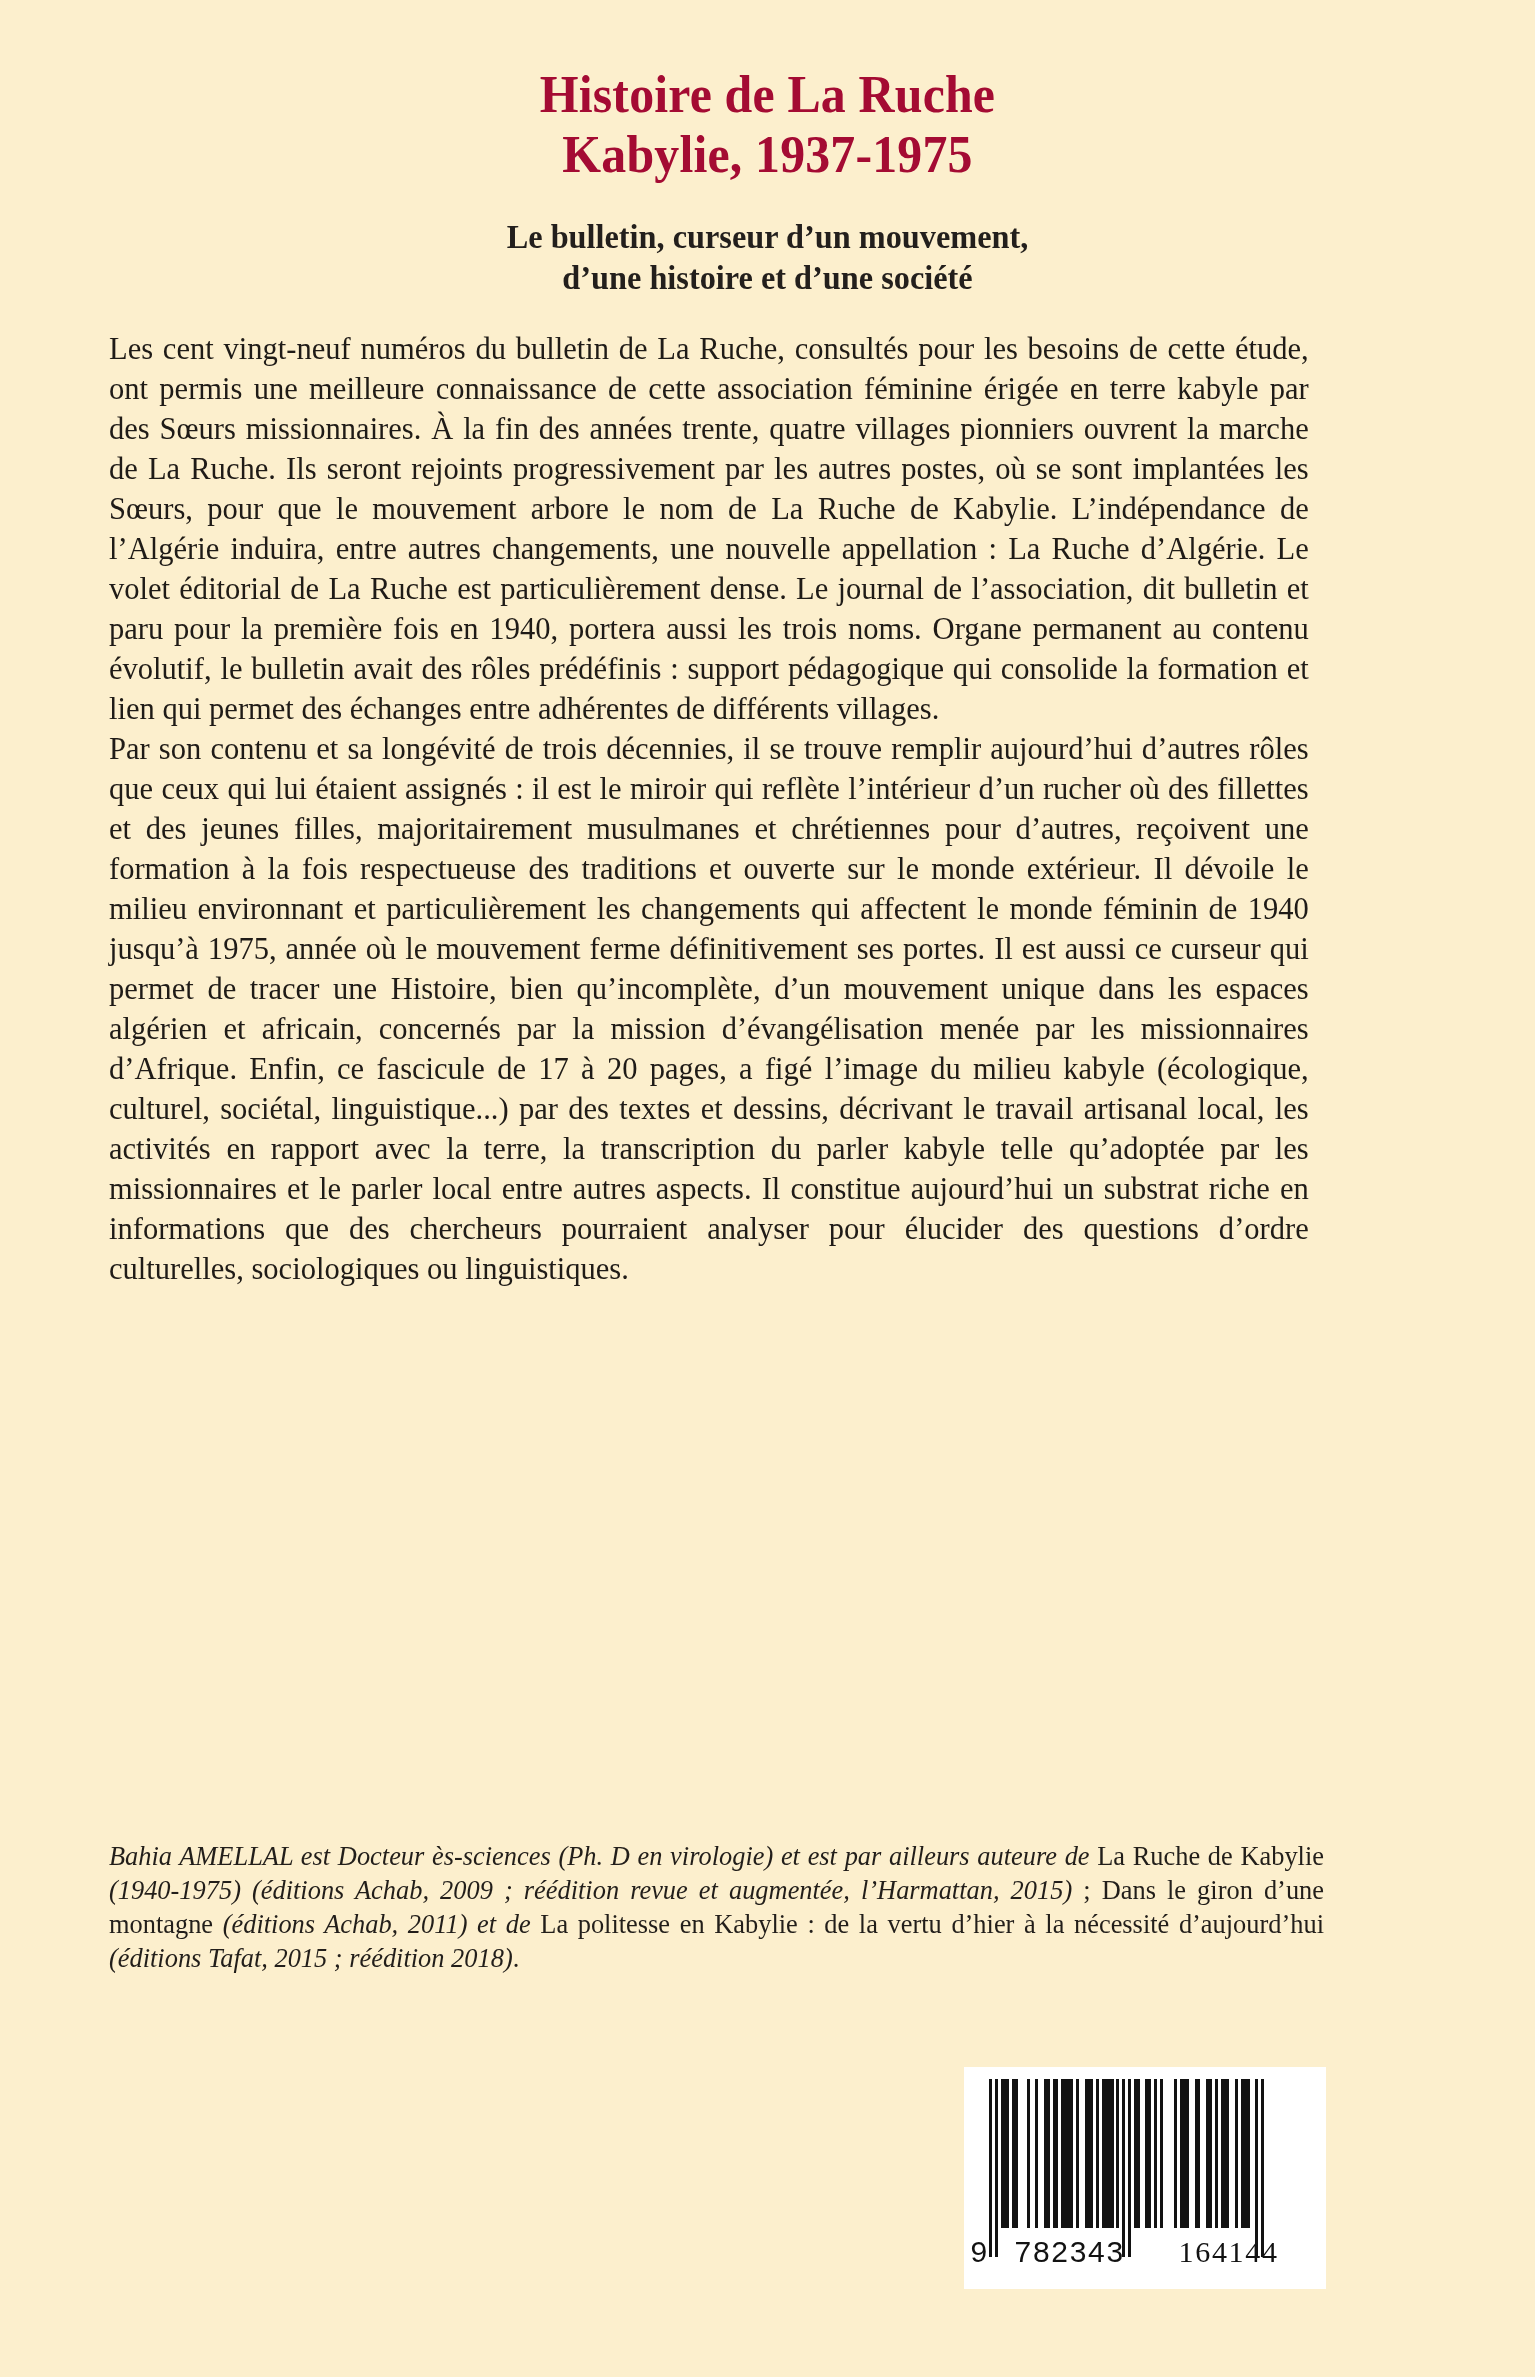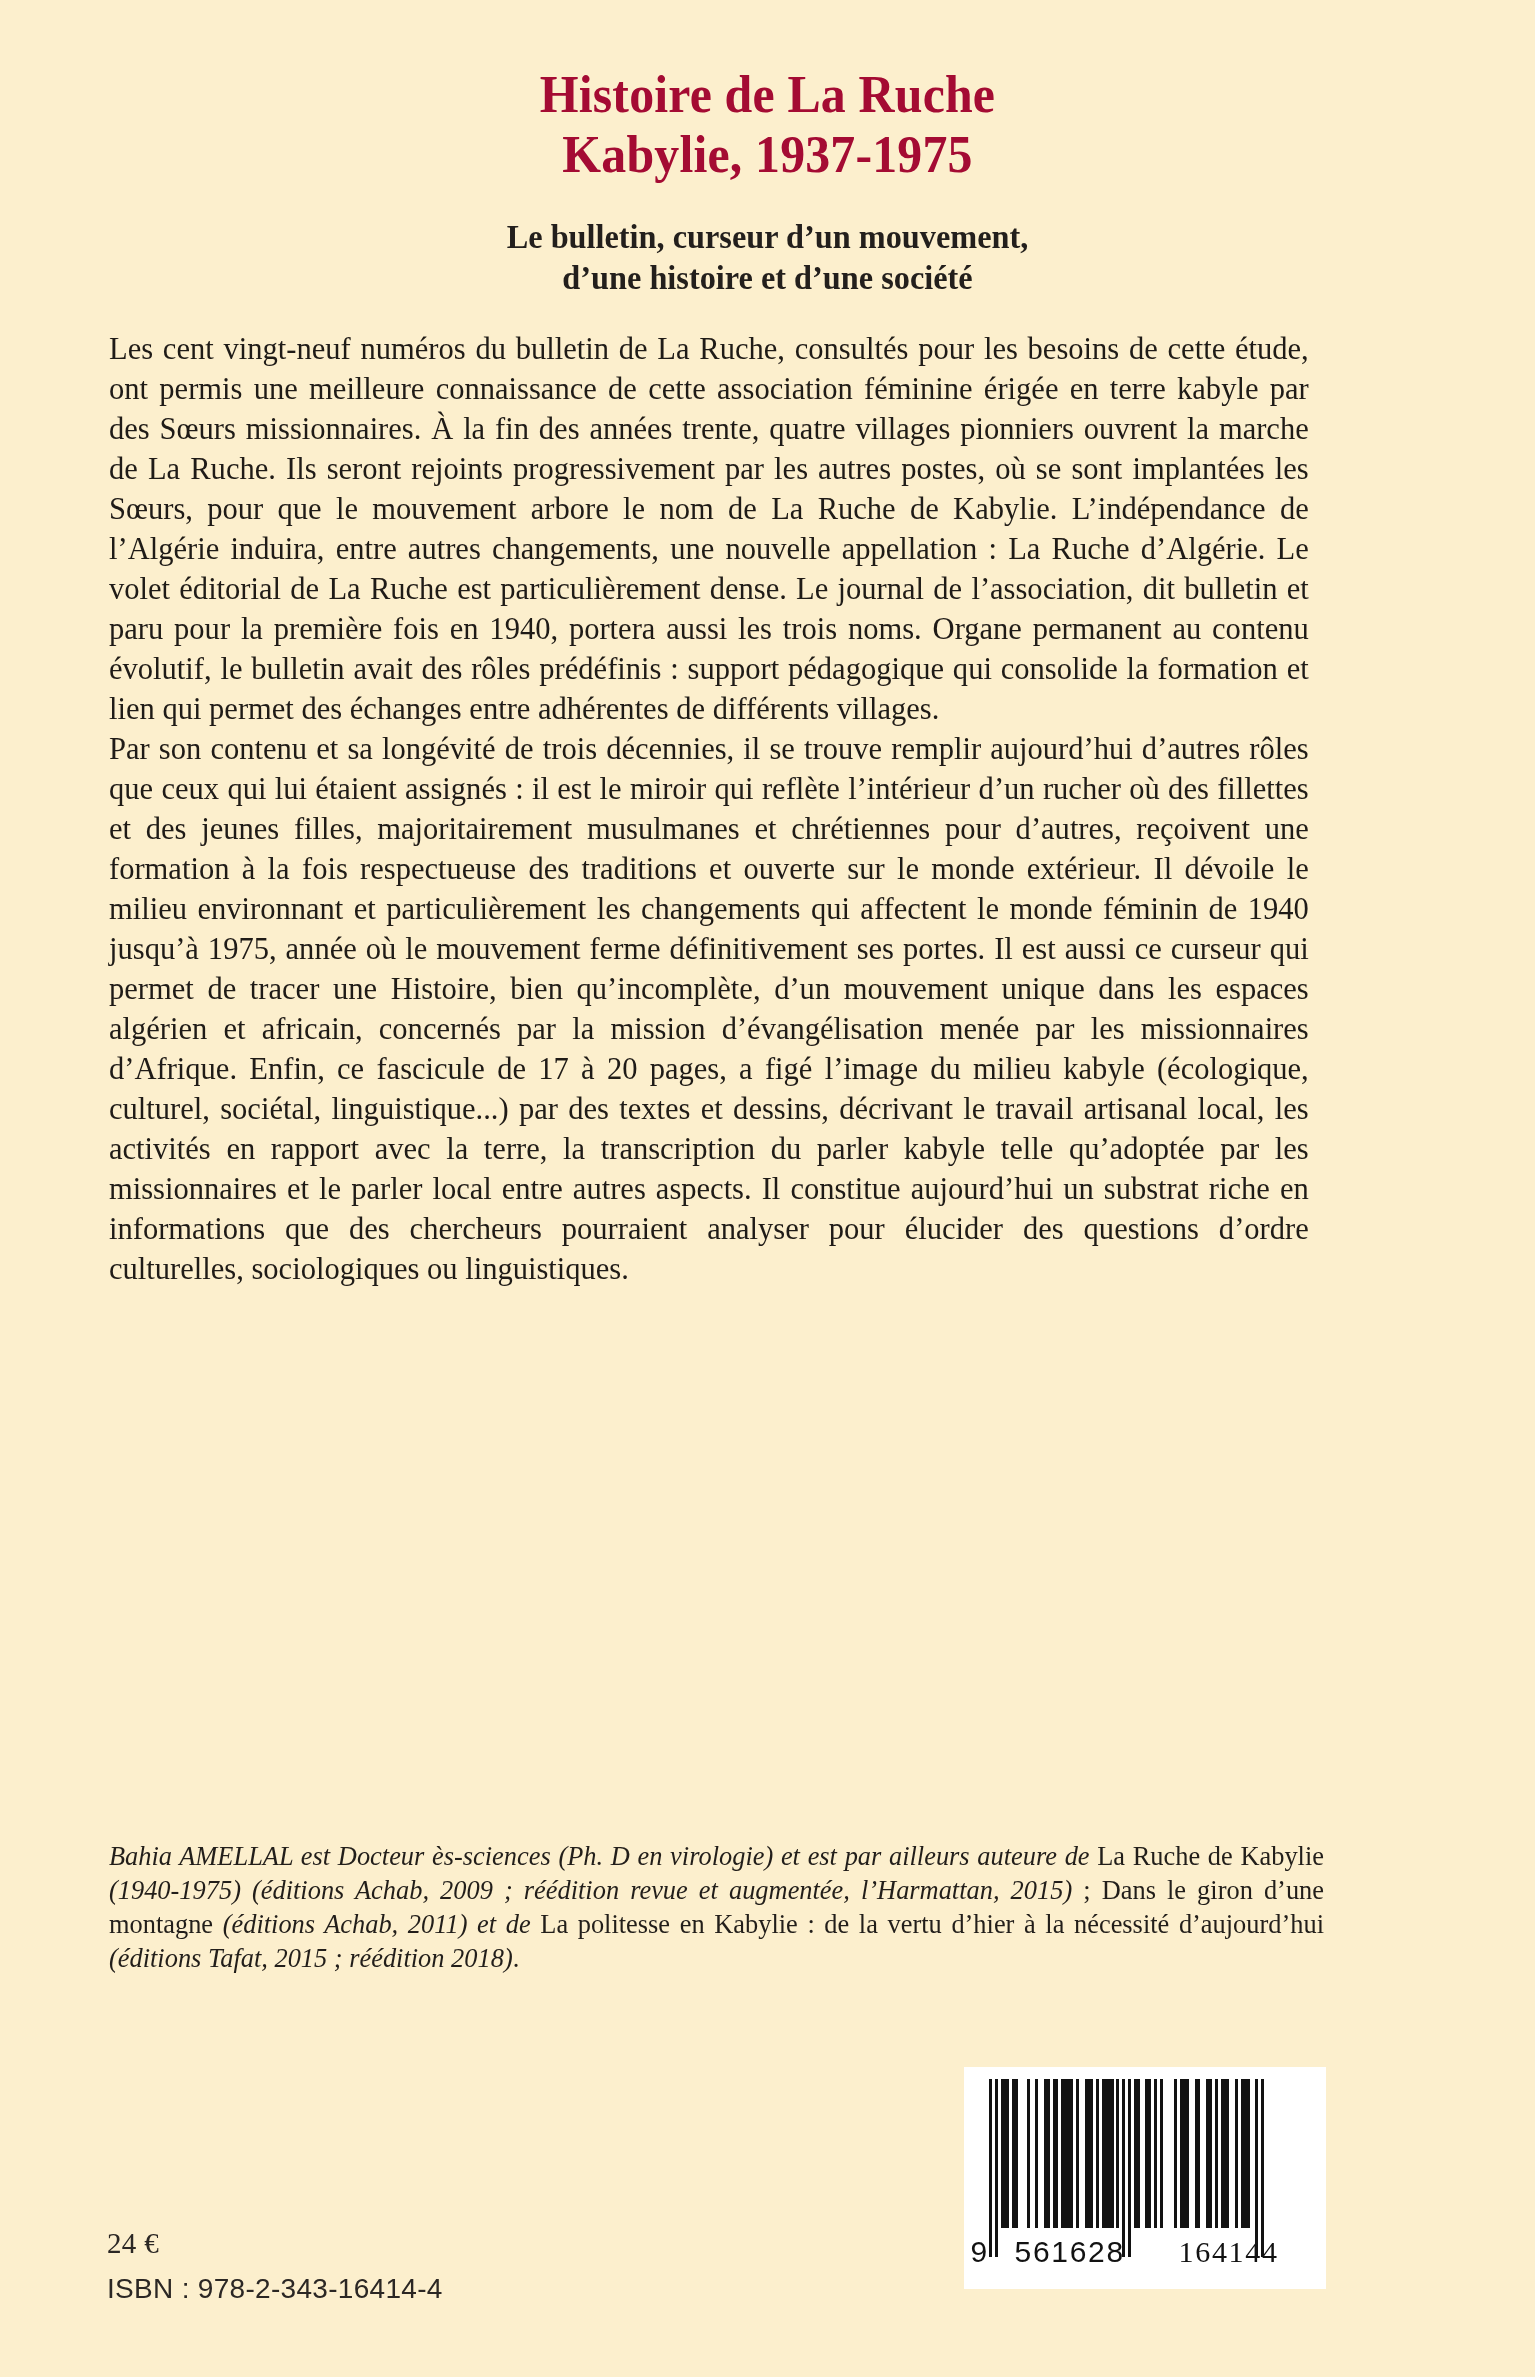--- a/index.html
+++ b/index.html
@@ -196,24 +196,20 @@
 
   <div class="body-text">
     <p>Les cent vingt-neuf numéros du bulletin de La Ruche, consultés pour les besoins de cette étude, ont permis une meilleure connaissance de cette association féminine érigée en terre kabyle par des Sœurs missionnaires. À la fin des années trente, quatre villages pionniers ouvrent la marche de La Ruche. Ils seront rejoints progressivement par les autres postes, où se sont implantées les Sœurs, pour que le mouvement arbore le nom de La Ruche de Kabylie. L’indépendance de l’Algérie induira, entre autres changements, une nouvelle appellation : La Ruche d’Algérie. Le volet éditorial de La Ruche est particulièrement dense. Le journal de l’association, dit bulletin et paru pour la première fois en 1940, portera aussi les trois noms. Organe permanent au contenu évolutif, le bulletin avait des rôles prédéfinis : support pédagogique qui consolide la formation et lien qui permet des échanges entre adhérentes de différents villages.</p>
     <p>Par son contenu et sa longévité de trois décennies, il se trouve remplir aujourd’hui d’autres rôles que ceux qui lui étaient assignés : il est le miroir qui reflète l’intérieur d’un rucher où des fillettes et des jeunes filles, majoritairement musulmanes et chrétiennes pour d’autres, reçoivent une formation à la fois respectueuse des traditions et ouverte sur le monde extérieur. Il dévoile le milieu environnant et particulièrement les changements qui affectent le monde féminin de 1940 jusqu’à 1975, année où le mouvement ferme définitivement ses portes. Il est aussi ce curseur qui permet de tracer une Histoire, bien qu’incomplète, d’un mouvement unique dans les espaces algérien et africain, concernés par la mission d’évangélisation menée par les missionnaires d’Afrique. Enfin, ce fascicule de 17 à 20 pages, a figé l’image du milieu kabyle (écologique, culturel, sociétal, linguistique...) par des textes et dessins, décrivant le travail artisanal local, les activités en rapport avec la terre, la transcription du parler kabyle telle qu’adoptée par les missionnaires et le parler local entre autres aspects. Il constitue aujourd’hui un substrat riche en informations que des chercheurs pourraient analyser pour élucider des questions d’ordre culturelles, sociologiques ou linguistiques.</p>
   </div>
 
   <div class="bio">
     <p><span class="it">Bahia AMELLAL est Docteur ès-sciences (Ph. D en virologie) et est par ailleurs auteure de</span><span> La Ruche de Kabylie </span><span class="it">(1940-1975) (éditions Achab, 2009 ; réédition revue et augmentée, l’Harmattan, 2015)</span><span> ; Dans le giron d’une montagne </span><span class="it">(éditions Achab, 2011) et de </span><span>La politesse en Kabylie : de la vertu d’hier à la nécessité d’aujourd’hui </span><span class="it">(éditions Tafat, 2015 ; réédition 2018)</span><span>.</span></p>
   </div>
 
-  <div class="price-isbn">
-    <span class="price">24 €</span>
-    <span class="isbn">ISBN : 978-2-343-16414-4</span>
-  </div>
 
   <div class="barcode-wrap">
     <div class="barcode-inner">
       <div class="bars" id="bars">
           <div class="bar guard" style="width: 2.9px; margin-right: 0px;"></div>
           <div class="bar sp guard" style="width: 2.9px; margin-right: 0px;"></div>
           <div class="bar guard" style="width: 2.9px; margin-right: 0px;"></div>
           <div class="bar sp" style="width: 2.9px; margin-right: 0px;"></div>
           <div class="bar" style="width: 8.7px; margin-right: 0px;"></div>
           <div class="bar sp" style="width: 2.9px; margin-right: 0px;"></div>
@@ -266,20 +262,20 @@
           <div class="bar" style="width: 2.9px; margin-right: 0px;"></div>
           <div class="bar sp" style="width: 2.9px; margin-right: 0px;"></div>
           <div class="bar" style="width: 8.7px; margin-right: 0px;"></div>
           <div class="bar sp" style="width: 5.8px; margin-right: 0px;"></div>
           <div class="bar guard" style="width: 2.9px; margin-right: 0px;"></div>
           <div class="bar sp guard" style="width: 2.9px; margin-right: 0px;"></div>
           <div class="bar guard" style="width: 2.9px; margin-right: 0px;"></div>
         </div>
       <div class="barcode-digits">
         <span class="dg-lead">9</span>
-        <span class="dg-left">561628</span>
+        <span class="dg-left">782343</span>
         <span class="dg-right">164144</span>
       </div>
     </div>
   </div>
 
 </div>
 
 
 </body></html>

